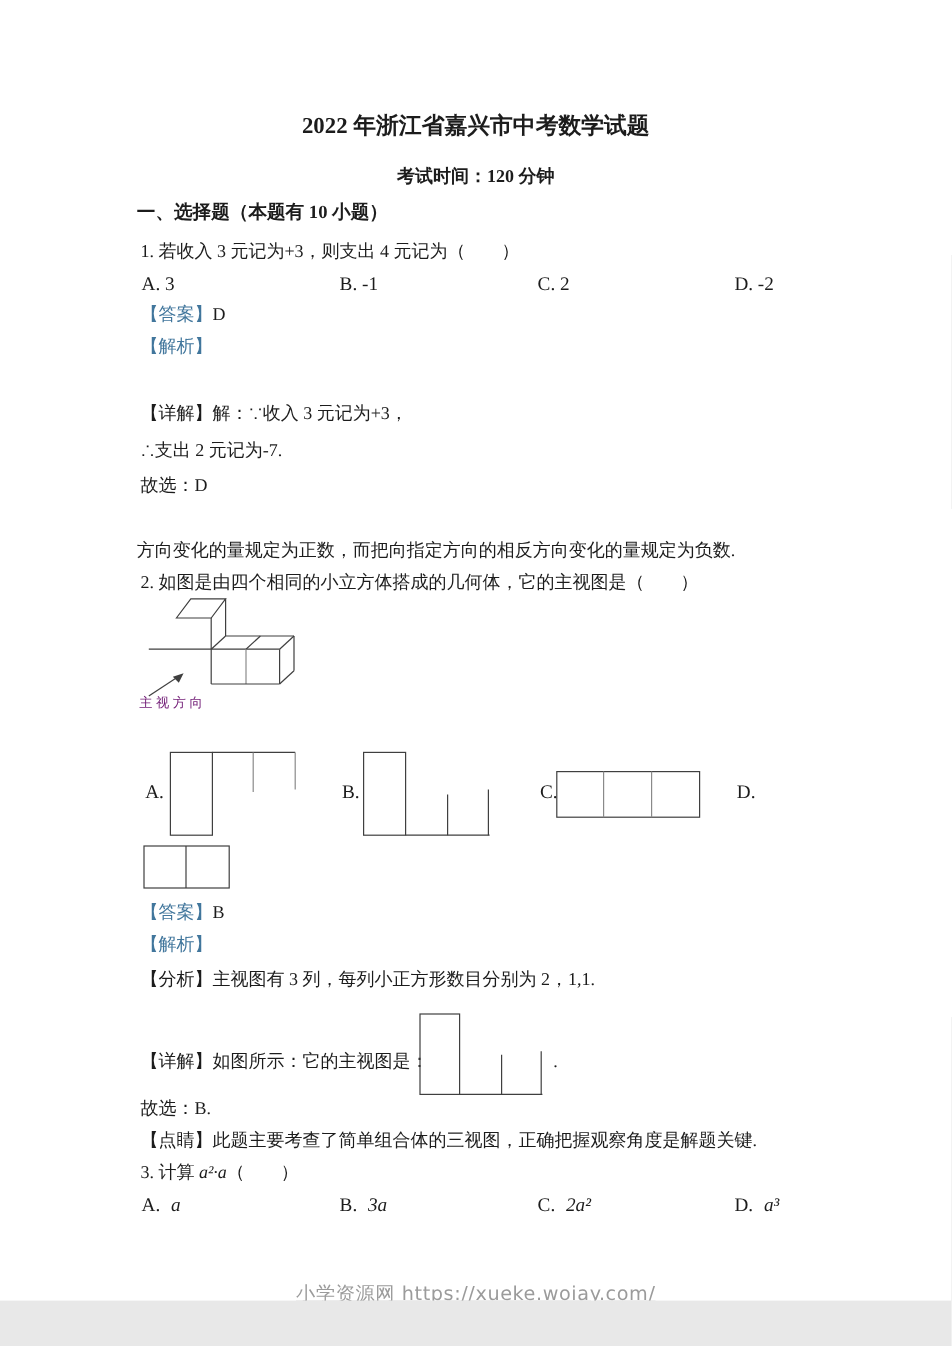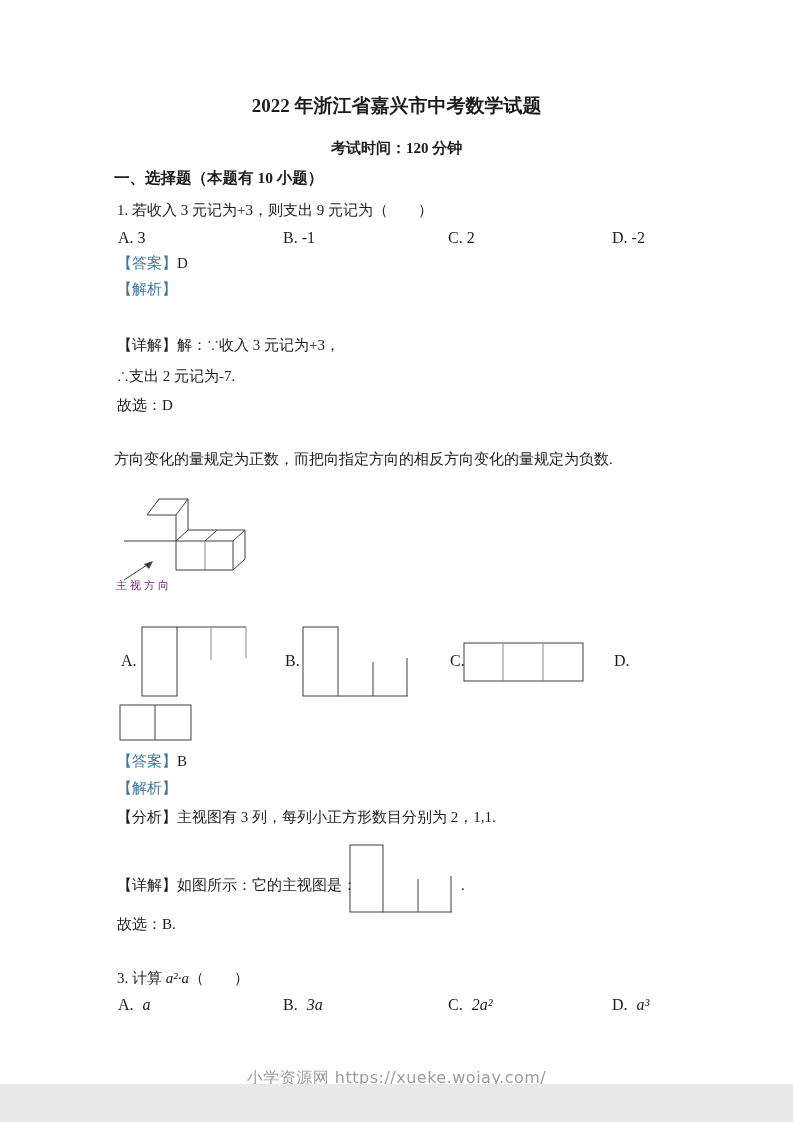--- a/index.html
+++ b/index.html
@@ -47,40 +47,41 @@
 </style>
 </head>
 <body>
 
 <div id="page">
 
   <div class="line center bold title" style="top:94px">2022 年浙江省嘉兴市中考数学试题</div>
   <div class="line center bold subtitle" style="top:139px">考试时间：120 分钟</div>
   <div class="line bold section" style="left:114px;top:168px">一、选择题（本题有 10 小题）</div>
 
-  <div class="line" style="left:117px;top:201px">1. 若收入 3 元记为+3，则支出 9 元记为（　　）</div>
+  <div class="line" style="left:117px;top:201px">1. 若收入 3 元记为+3，则支出 4 元记为（　　）</div>
 
   <div class="optrow" style="top:229px">
     <span class="opt" style="left:118px">A. 3</span>
     <span class="opt" style="left:283px">B. -1</span>
     <span class="opt" style="left:448px">C. 2</span>
     <span class="opt" style="left:612px">D. -2</span>
   </div>
 
   <div class="line" style="left:117px;top:254px">
     <span class="blue">【答案】</span><span>D</span>
   </div>
   <div class="line" style="left:117px;top:280px">
     <span class="blue">【解析】</span>
   </div>
   <div class="line" style="left:117px;top:336px">【详解】解：∵收入 3 元记为+3，</div>
   <div class="line" style="left:117px;top:367px">∴支出 2 元记为-7.</div>
   <div class="line" style="left:117px;top:396px">故选：D</div>
   <div class="line" style="left:114px;top:450px">方向变化的量规定为正数，而把向指定方向的相反方向变化的量规定为负数.</div>
 
+  <div class="line" style="left:117px;top:477px">2. 如图是由四个相同的小立方体搭成的几何体，它的主视图是（　　）</div>
 
   <div class="fig" style="left:112px;top:492px">
     <svg width="150" height="96" viewBox="0 0 150 96">
       <path class="stroke" d="M35,23 L47,7 L76,7 L64,23 Z"></path>
       <path class="stroke" d="M64,23 V49"></path>
       <path class="stroke" d="M76,7 V38"></path>
       <path class="stroke" d="M12,49 H121"></path>
       <path class="stroke" d="M64,49 L76,38"></path>
       <path class="stroke" d="M93,49 L105,38"></path>
       <path class="stroke" d="M121,49 L133,38"></path>
@@ -150,20 +151,21 @@
     <svg width="112" height="73" viewBox="0 0 112 73">
       <rect class="stroke" x="4" y="2" width="33" height="67"></rect>
       <path class="stroke" d="M37,69 H106"></path>
       <path class="stroke" d="M72,36 V69"></path>
       <path class="stroke" d="M105,33 V69"></path>
     </svg>
   </div>
   <div class="line" style="left:461px;top:876px">.</div>
 
   <div class="line" style="left:117px;top:915px">故选：B.</div>
+  <div class="line" style="left:117px;top:942px">【点睛】此题主要考查了简单组合体的三视图，正确把握观察角度是解题关键.</div>
 
   <div class="line" style="left:117px;top:969px">
     <span>3. 计算 </span><span class="math">a²·a</span><span>（　　）</span>
   </div>
 
   <div class="optrow" style="top:996px">
     <span class="opt" style="left:118px"><span>A.</span><span class="math">a</span></span>
     <span class="opt" style="left:283px"><span>B.</span><span class="math">3a</span></span>
     <span class="opt" style="left:448px"><span>C.</span><span class="math">2a²</span></span>
     <span class="opt" style="left:612px"><span>D.</span><span class="math">a³</span></span>

